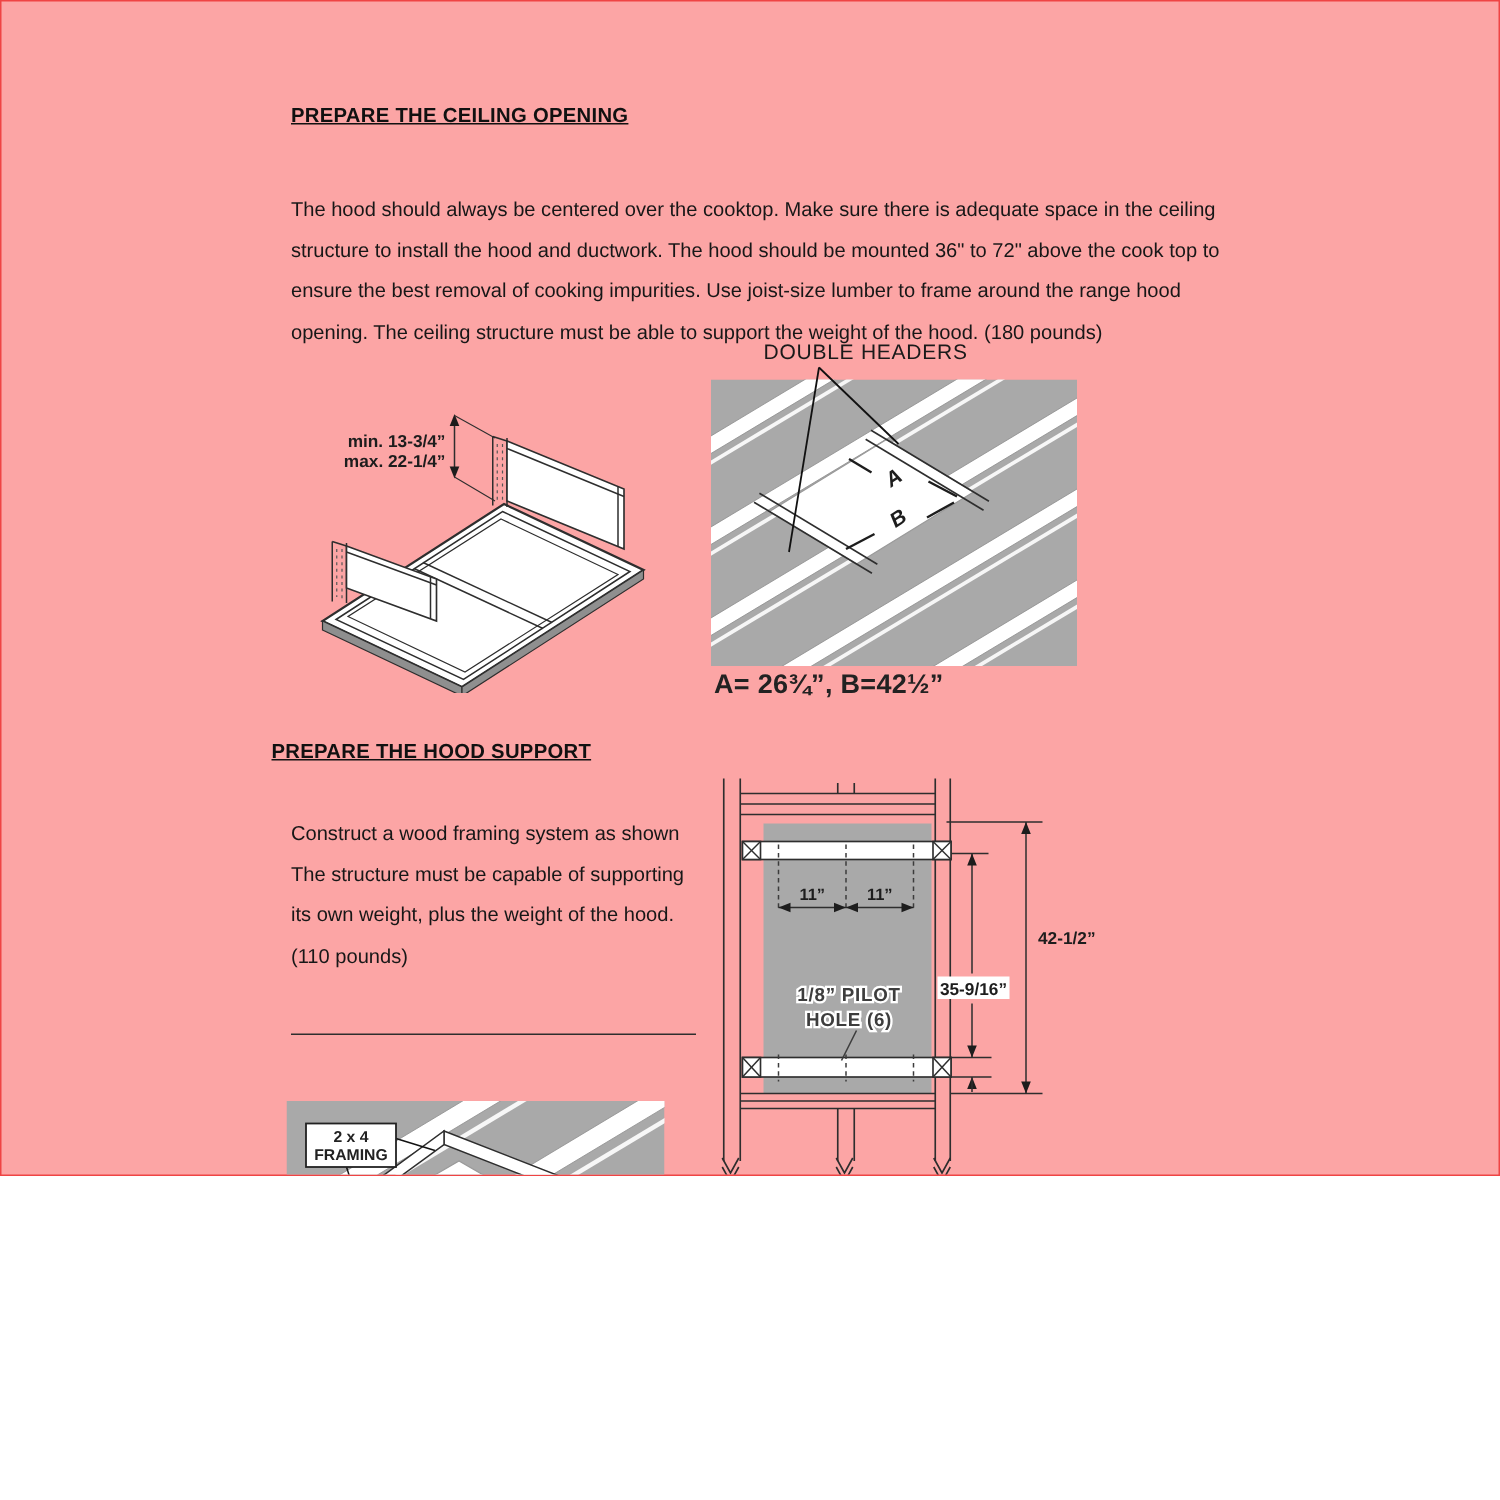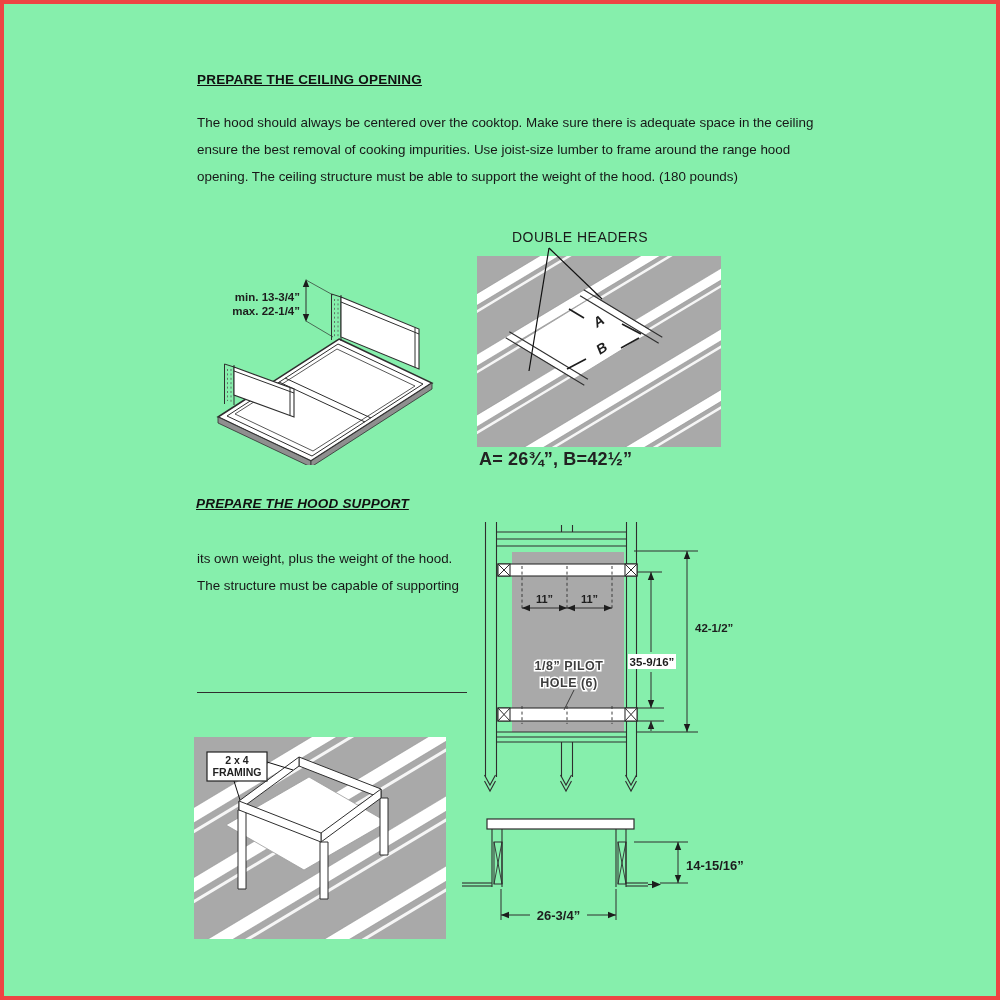--- a/index.html
+++ b/index.html
@@ -1,19 +1,19 @@
 <!DOCTYPE html>
 <html><head>
 <meta charset="utf-8">
 <style>
   html,body{margin:0;padding:0;background:#fff;}
   #page{
-    position:relative;width:1000px;height:1000px;background:#86efac;
+    position:relative;width:1000px;height:784px;background:#fca5a5;
     font-family:"Liberation Sans","DejaVu Sans",sans-serif;color:#1f1f1f;
-    overflow:hidden;border:4px solid #ef4444;box-sizing:border-box;
+    overflow:hidden;border:1px solid #ef4444;box-sizing:border-box;
   }
   .abs{position:absolute;}
   .h1{font-size:13.5px;font-weight:bold;text-decoration:underline;letter-spacing:.2px;color:#111;}
   .bodytext{font-size:13.4px;color:#171717;}
   .bodytext .ln{height:27.2px;line-height:27.2px;white-space:nowrap;}
   .caption{font-size:18px;font-weight:600;color:#222;letter-spacing:.2px;white-space:nowrap;}
   .dh-label{font-size:14px;font-weight:400;color:#1a1a1a;letter-spacing:.5px;white-space:nowrap;}
   .rule{border-top:1.6px solid #2e2e2e;height:0;}
   svg text{font-family:"Liberation Sans","DejaVu Sans",sans-serif;}
   .dimtxt{font-size:11.5px;font-weight:600;fill:#1d1d1d;}
@@ -22,22 +22,23 @@
   .ln-thin{stroke:#2e2e2e;stroke-width:1;fill:none;}
   .arrow{fill:#1d1d1d;stroke:none;}
 </style>
 </head>
 <body>
 
 <div id="page">
 
   <div class="abs h1" style="left:193px;top:68px;">PREPARE THE CEILING OPENING</div>
 
-  <div class="abs bodytext" style="left:193px;top:105px;">
+  <div class="abs bodytext" style="left:193px;top:125px;">
     <div class="ln">The hood should always be centered over the cooktop. Make sure there is adequate space in the ceiling</div>
+    <div class="ln">structure to install the hood and ductwork. The hood should be mounted 36" to 72" above the cook top to</div>
     <div class="ln">ensure the best removal of cooking impurities. Use joist-size lumber to frame around the range hood</div>
     <div class="ln">opening. The ceiling structure must be able to support the weight of the hood. (180 pounds)</div>
   </div>
 
   <svg class="abs" style="left:198px;top:233px;" width="250" height="228" viewBox="0 0 250 228">
     <g>
       <polygon points="137,102 230,146 109,224 16,180" fill="#ffffff" stroke="#2e2e2e" stroke-width="1.5"></polygon>
       <polygon points="16,186 109,230 109,224 16,180" fill="#8f8f8f" stroke="#2e2e2e" stroke-width="0.8"></polygon>
       <polygon points="109,230 230,152 230,146 109,224" fill="#8f8f8f" stroke="#2e2e2e" stroke-width="0.8"></polygon>
       <polygon points="136,107 221,147 110,219 25,179" fill="none" stroke="#2e2e2e" stroke-width="1"></polygon>
@@ -116,25 +117,27 @@
       <text x="125" y="97" transform="rotate(-33 125 93)" font-size="14" font-style="italic" font-weight="bold" fill="#1d1d1d" text-anchor="middle">B</text>
     </svg>
     <g stroke="#111" stroke-width="1.2" fill="none">
       <line x1="72" y1="4" x2="125" y2="55"></line>
       <line x1="72" y1="4" x2="52" y2="127"></line>
     </g>
   </svg>
 
   <div class="abs caption" style="left:475px;top:445px;">A= 26¾”,  B=42½”</div>
 
-  <div class="abs h1" style="left:192px;top:492px;font-style:italic;">PREPARE THE HOOD SUPPORT</div>
+  <div class="abs h1" style="left:180px;top:492px;">PREPARE THE HOOD SUPPORT</div>
 
   <div class="abs bodytext" style="left:193px;top:541px;">
+    <div class="ln">Construct a wood framing system as shown</div>
+    <div class="ln">The structure must be capable of supporting</div>
     <div class="ln">its own weight, plus the weight of the hood.</div>
-    <div class="ln">The structure must be capable of supporting</div>
+    <div class="ln">(110 pounds)</div>
   </div>
 
   <div class="abs rule" style="left:193px;top:688px;width:270px;"></div>
 
   <svg class="abs" style="left:472px;top:505px;" width="260" height="290" viewBox="0 0 260 290">
     <rect x="36" y="43" width="112" height="180" fill="#a9a9a9"></rect>
     <g stroke="#2e2e2e" stroke-width="1.1" fill="none">
       <line x1="9.5" y1="13" x2="9.5" y2="268"></line>
       <line x1="20.5" y1="13" x2="20.5" y2="268"></line>
       <line x1="150.5" y1="13" x2="150.5" y2="268"></line>

